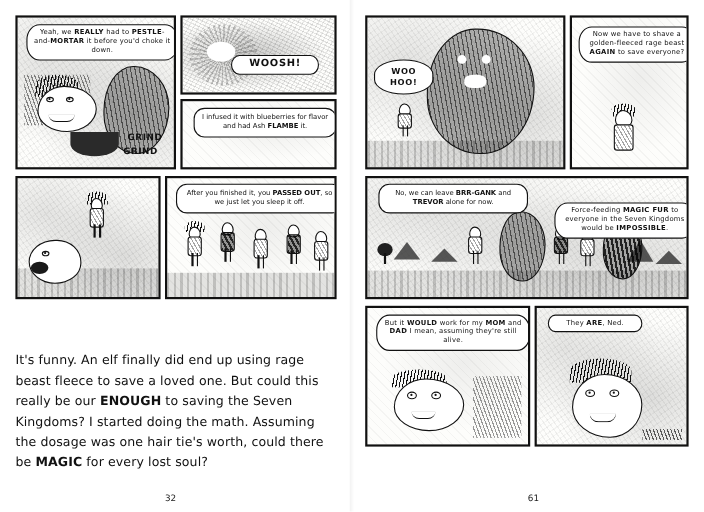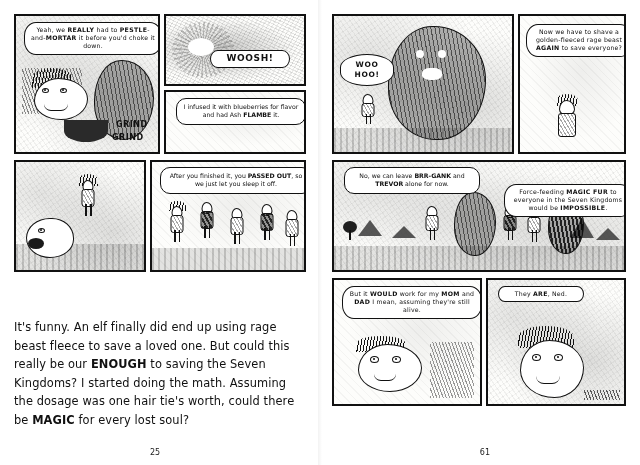--- a/index.html
+++ b/index.html
@@ -320,21 +320,21 @@
         <div class="body"></div>
         <div class="legL"></div>
         <div class="legR"></div>
       </div>
     </div>
 
     <div class="narration">
       It's funny. An elf finally did end up using rage beast fleece to save a loved one. But could this really be our <b>ENOUGH</b> to saving the Seven Kingdoms? I started doing the math. Assuming the dosage was one hair tie's worth, could there be <b>MAGIC</b> for every lost soul?
     </div>
 
-    <div class="folio folio-left">25</div>
+    <div class="folio folio-left">32</div>
   </div>
 
   <div class="page page-right">
 
     <div class="panel" style="left:12px; top:14px; width:182px; height:140px;">
       <div class="tex"></div>
       <div class="ground" style="height:24px;"></div>
 
       <div class="furry" style="left:54px; top:10px; width:96px; height:112px;"></div>
       <div class="blob" style="left:82px; top:34px; width:8px; height:8px; background:#fff;"></div>

